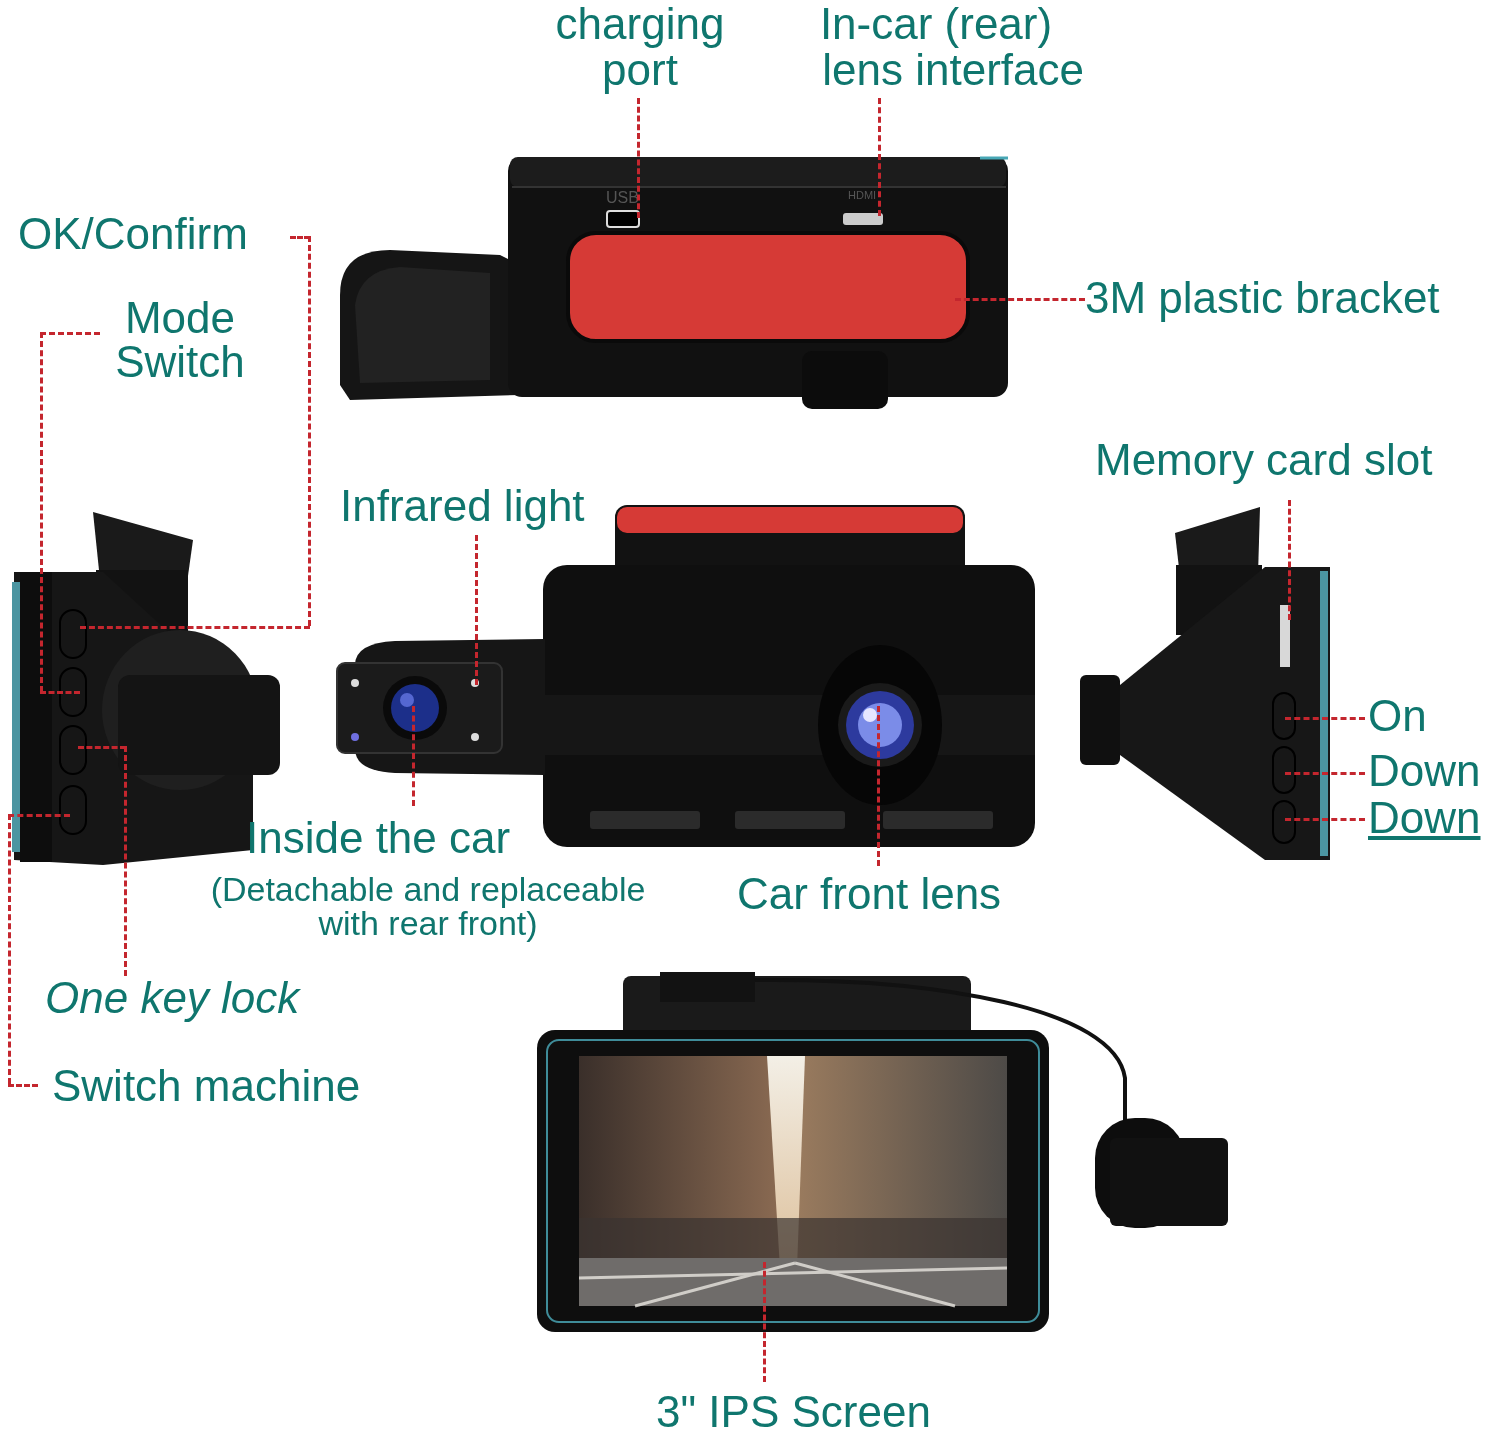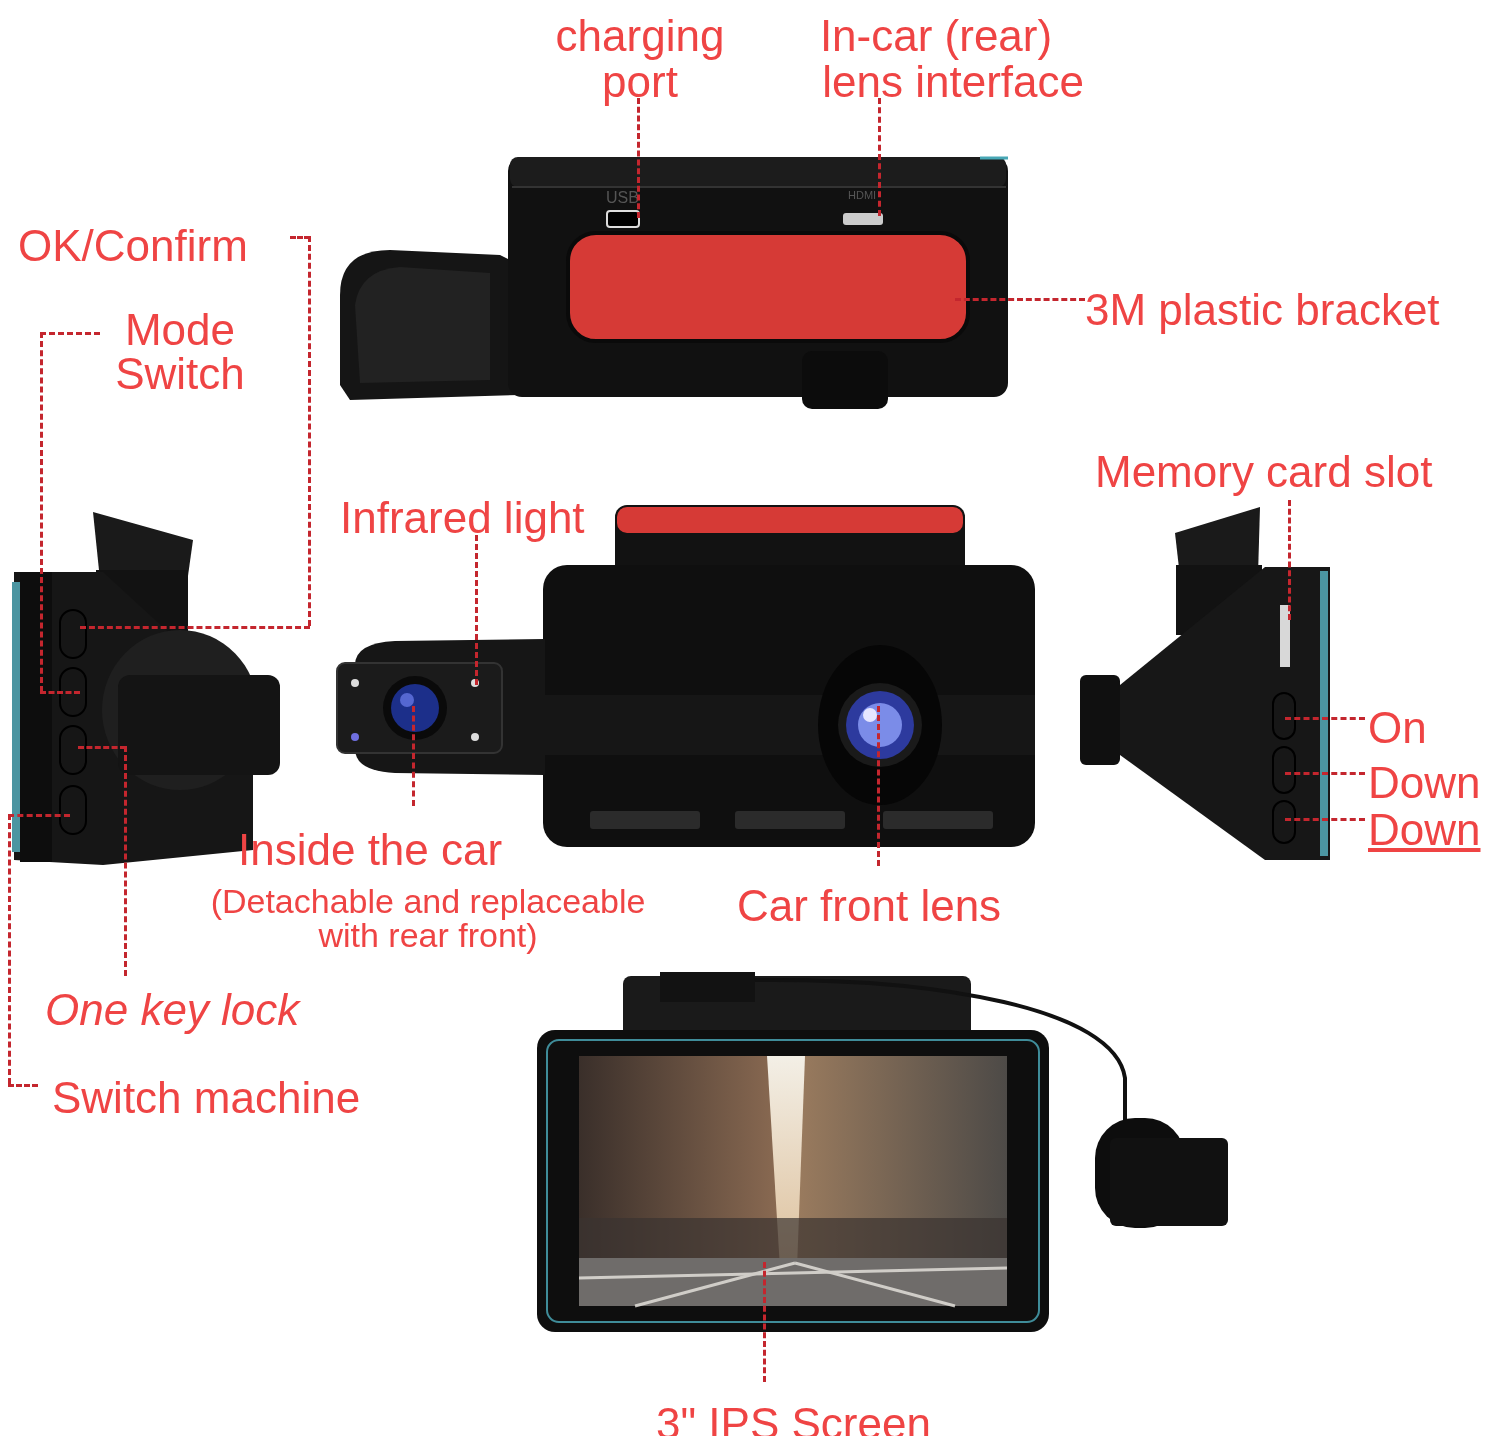--- a/index.html
+++ b/index.html
@@ -1,17 +1,17 @@
 <!DOCTYPE html>
 <html><head>
 <meta charset="utf-8">
 <style>
   html,body{margin:0;padding:0;background:#ffffff;}
   body{width:1500px;height:1436px;position:relative;overflow:hidden;font-family:"Liberation Sans",sans-serif;}
-  .lbl{position:absolute;color:#ef4444;font-family:"Liberation Sans",sans-serif;white-space:nowrap;line-height:1;margin-top:12px;}
+  .lbl{position:absolute;color:#0f766e;font-family:"Liberation Sans",sans-serif;white-space:nowrap;line-height:1;}
   .big{font-size:44px;}
   .small{font-size:34px;}
   .center{text-align:center;}
   .dash-v{position:absolute;width:0;border-left:3px dashed #c4262e;}
   .dash-h{position:absolute;height:0;border-top:3px dashed #c4262e;}
   .abs{position:absolute;}
   svg{position:absolute;overflow:visible;}
 </style>
 </head>
 <body>
@@ -126,21 +126,21 @@
       <rect x="400" y="306" width="110" height="18" rx="3"></rect>
       <rect x="548" y="306" width="110" height="18" rx="3"></rect>
     </g>
   </svg>
 </div>
 
 <div class="lbl big" style="left:340px;top:484px;">Infrared light</div>
 <div class="dash-v" style="left:475px;top:535px;height:150px;"></div>
 
 <div class="dash-v" style="left:412px;top:706px;height:100px;"></div>
-<div class="lbl big" style="left:238px;top:816px;">Inside the car</div>
+<div class="lbl big" style="left:246px;top:816px;">Inside the car</div>
 <div class="lbl small center" style="left:178px;top:872px;width:500px;">
   <div>(Detachable and replaceable</div>
   <div>with rear front)</div>
 </div>
 
 <div class="dash-v" style="left:877px;top:706px;height:160px;"></div>
 <div class="lbl big" style="left:737px;top:872px;">Car front lens</div>
 
 <div class="abs" style="left:1080px;top:505px;width:270px;height:360px;">
   <svg width="270" height="360">

